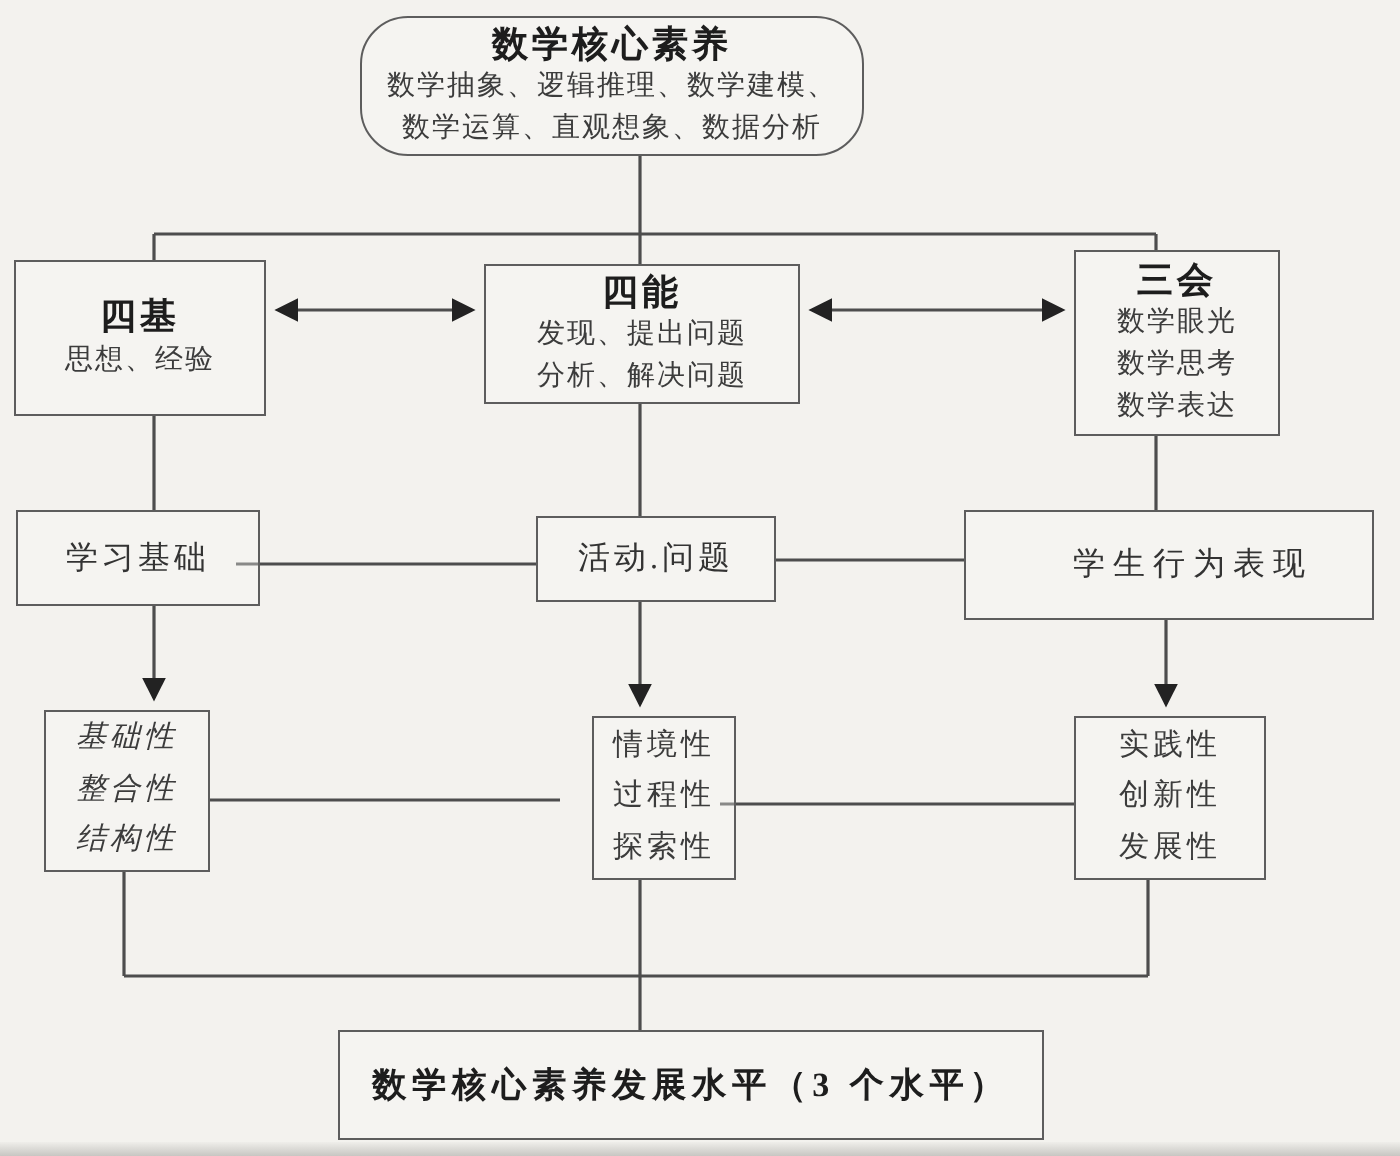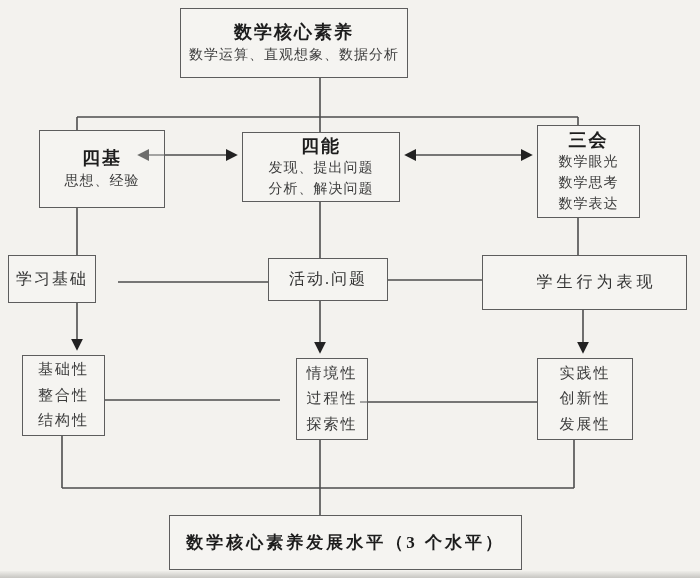--- a/index.html
+++ b/index.html
@@ -15,28 +15,28 @@
     box-sizing:border-box;text-align:center;
   }
   .box .title{font-weight:700;color:#1d1d1d;font-size:18px;letter-spacing:2px;line-height:1.25;}
   .box .line{font-size:14px;color:#3c3c3c;letter-spacing:1px;line-height:1.5;}
   .label-md{font-size:16px;color:#333;letter-spacing:2px;}
   #svg-connectors{position:absolute;left:0;top:0;width:700px;height:578px;}
   #svg-connectors path{stroke:#4d4d4d;stroke-width:1.6;fill:none;}
   .bottom-edge{position:absolute;left:0;bottom:0;width:700px;height:7px;
     background:linear-gradient(#efeeea,#c7c6c2);}
   
-  #core-box{left:180px;top:8px;width:228px;height:70px;}
-  #siji-box{left:7px;top:130px;width:126px;height:78px;margin-left:32px;}
+  #core-box{left:180px;top:8px;width:252px;height:70px;border-radius:24px;}
+  #siji-box{left:7px;top:130px;width:126px;height:78px;}
   #sineng-box{left:242px;top:132px;width:158px;height:70px;}
   #sanhui-box{left:537px;top:125px;width:103px;height:93px;}
-  #xuexi-box{left:8px;top:255px;width:88px;height:48px;justify-content:center;}
+  #xuexi-box{left:8px;top:255px;width:122px;height:48px;justify-content:center;}
   #huodong-box{left:268px;top:258px;width:120px;height:43px;}
   #xuesheng-box{left:482px;top:255px;width:205px;height:55px;}
-  #jichu-box{left:22px;top:355px;width:83px;height:81px;}
+  #jichu-box{left:22px;top:355px;width:83px;height:81px;font-style:italic;}
   #qingjing-box{left:296px;top:358px;width:72px;height:82px;}
   #shijian-box{left:537px;top:358px;width:96px;height:82px;}
   #level-box{left:169px;top:515px;width:353px;height:55px;}
   #level-box .title{font-size:17px;letter-spacing:3px;}
   #jichu-box .line,#qingjing-box .line,#shijian-box .line{font-size:15px;line-height:1.7;letter-spacing:2px;}
   #xuesheng-box .label-md{letter-spacing:4px;margin-left:24px;}
 </style>
 </head>
 <body>
 
@@ -65,20 +65,21 @@
     <path d="M105,400 H280"></path>
     <path d="M360,402 H537"></path>
     <path d="M62,436 V488"></path>
     <path d="M574,440 V488"></path>
     <path d="M62,488 H574"></path>
     <path d="M320,440 V515"></path>
   </svg>
 
   <div class="box" id="core-box">
     <div class="title">数学核心素养</div>
+    <div class="line">数学抽象、逻辑推理、数学建模、</div>
     <div class="line">数学运算、直观想象、数据分析</div>
   </div>
 
   <div class="box" id="siji-box">
     <div class="title">四基</div>
     <div class="line">思想、经验</div>
   </div>
 
   <div class="box" id="sineng-box">
     <div class="title">四能</div>

